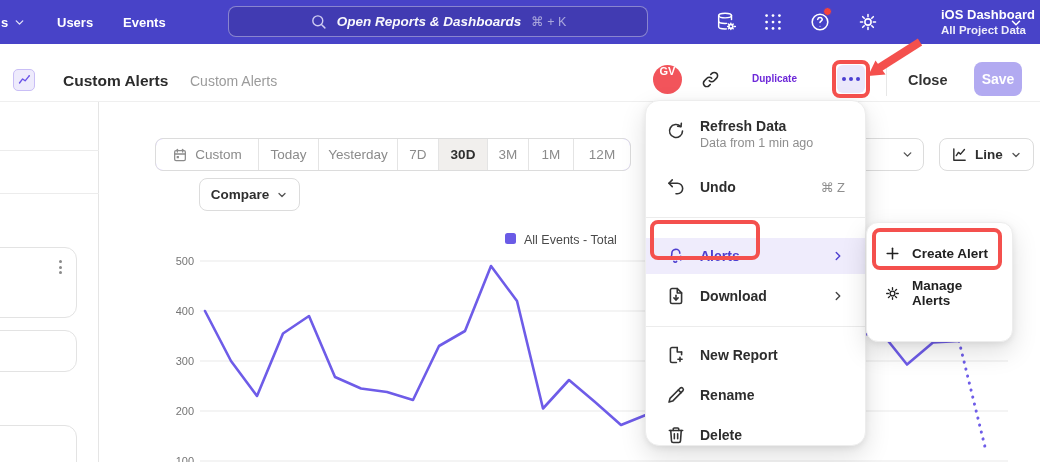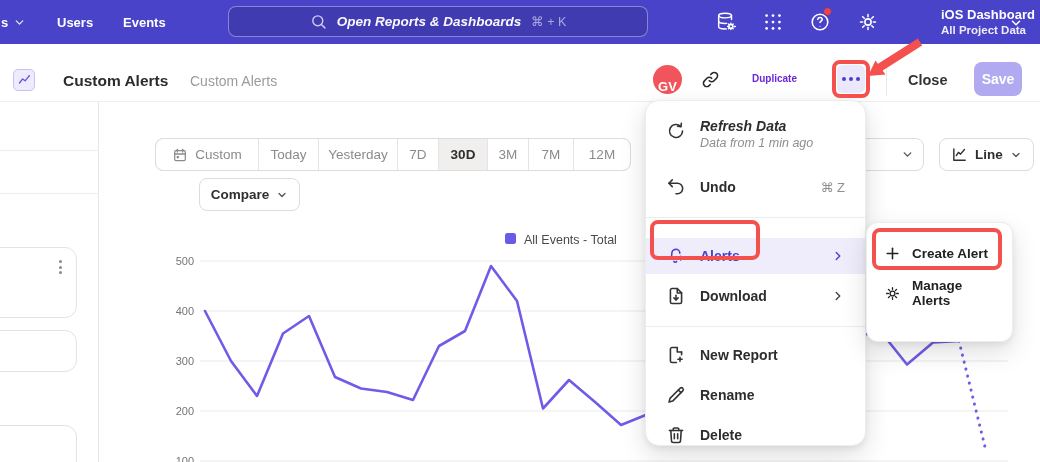--- a/index.html
+++ b/index.html
@@ -18,21 +18,21 @@
   .help-dot { position:absolute; left:823px; top:7px; width:9px; height:9px; border-radius:50%; background:#f4423c; border:1.5px solid #4843c8; z-index:6; }
   .proj { position:absolute; left:941px; top:6px; color:#fff; cursor:pointer; }
   .proj .p-name { font-size:13px; font-weight:700; line-height:17px; }
   .proj .p-scope { font-size:11.5px; font-weight:600; line-height:15px; color:rgba(255,255,255,.9); }
 
   
   .header { position:absolute; left:0; top:44px; width:1040px; height:58px; background:#fff; border-bottom:1px solid #efefef; z-index:4; }
   .h-icon { position:absolute; left:13px; top:25px; width:22px; height:22px; background:#eeebfc; border:1px solid #c9bef6; border-radius:5px; color:#6a54e8; display:flex; align-items:center; justify-content:center; }
   .h-title { position:absolute; left:63px; top:28px; font-size:15.5px; font-weight:700; color:#2c2c2c; }
   .h-crumb { position:absolute; left:190px; top:29px; font-size:14px; font-weight:500; color:#9b9b9b; }
-  .avatar { position:absolute; left:653px; top:21px; width:29px; height:29px; border-radius:50%; background:#f2545b; color:#fff; font-size:13px; font-weight:700; display:flex; align-items:flex-end; justify-content:center; cursor:pointer; }
+  .avatar { position:absolute; left:653px; top:21px; width:29px; height:29px; border-radius:50%; background:#f2545b; color:#fff; font-size:11px; font-weight:700; display:flex; align-items:flex-start; justify-content:center; cursor:pointer; }
   .link-btn { position:absolute; left:701px; top:26px; width:19px; height:19px; color:#2b2b2b; cursor:pointer; }
   .dup { position:absolute; left:752px; top:29px; font-size:10px; font-weight:600; color:#6d28d9; cursor:pointer; }
   .dots-btn { position:absolute; left:837px; top:21px; width:28px; height:28px; background:#ebe8fb; border-radius:6px; display:flex; align-items:center; justify-content:center; gap:3px; cursor:pointer; }
   .dots-btn i { width:4px; height:4px; border-radius:50%; background:#4b3fd1; }
   .vdiv { position:absolute; left:886px; top:20px; width:1px; height:32px; background:#e7e7e7; }
   .close { position:absolute; left:908px; top:28px; font-size:14.5px; font-weight:600; color:#333; cursor:pointer; }
   .save { position:absolute; left:974px; top:18px; width:48px; height:34px; background:#b2aaf1; border:none; border-radius:8px; color:#fff; font-size:14px; font-weight:700; cursor:pointer; font-family:inherit; }
 
   
   .sidebar { position:absolute; left:0; top:102px; width:99px; height:360px; background:#fff; border-right:1px solid #e5e5e5; z-index:2; }
@@ -56,21 +56,21 @@
   .legend .sq { width:11px; height:11px; border-radius:2.5px; background:#6a5be6; }
   .legend .lg-t { font-size:12.5px; font-weight:500; color:#4a4a4a; }
   .tick { font-size:11px; fill:#757575; font-family:"Liberation Sans","DejaVu Sans",sans-serif; }
   .grid-l { stroke:#e9e9e9; stroke-width:1; }
 
   
   .menu { position:absolute; left:645px; top:100px; width:221px; height:346px; background:#fff; border:1px solid #ededed; border-radius:14px; box-shadow:0 2px 6px rgba(0,0,0,.07),0 10px 26px rgba(0,0,0,.13); z-index:10; padding:12px 0 6px; }
   .mi { display:flex; align-items:center; height:44px; padding:0 20px; gap:14px; cursor:pointer; }
   .mi .ic { width:20px; height:20px; color:#333; flex:0 0 auto; }
   .mi .lbl { font-size:14px; font-weight:600; color:#2d2d2d; }
-  .mi.refresh { height:52px; align-items:flex-start; padding-top:5px;font-style:italic; }
+  .mi.refresh { height:52px; align-items:flex-start; padding-top:5px; }
   .mi.refresh .ic { margin-top:3px; }
   .m-sub { font-size:12.5px; font-weight:500; color:#8e8e8e; margin-top:2px; }
   .m-short { margin-left:auto; font-size:13px; font-weight:500; color:#8f8f8f; }
   .m-div { height:1px; background:#ececec; margin:8px 0; }
   .mi.alerts { height:36px; background:#efecfc;margin-top:20px; }
   .mi.alerts .ic, .mi.alerts .lbl, .mi.alerts .m-arrow { color:#4e3fd0; }
   .mi.short40 { height:40px; }
   .m-arrow { margin-left:auto; width:14px; height:14px; color:#444; }
 
   
@@ -215,21 +215,21 @@
       <div class="seg" style="width: 41px;">
         <span>7D</span>
       </div>
       <div class="seg sel" style="width: 49px;">
         <span>30D</span>
       </div>
       <div class="seg" style="width: 41px;">
         <span>3M</span>
       </div>
       <div class="seg" style="width: 45px;">
-        <span>7M</span>
+        <span>1M</span>
       </div>
       <div class="seg" style="width: 56px;">
         <span>12M</span>
       </div>
     </div>
 
   <div class="pill-btn" style="left:155px;top:178px;width:101px">
     <span>Compare</span>
     <svg class="chev" width="12" height="12" viewBox="0 0 24 24" fill="none" stroke="currentColor" stroke-width="2.6" stroke-linecap="round" stroke-linejoin="round">
         <polyline points="6 9 12 15 18 9"></polyline>

